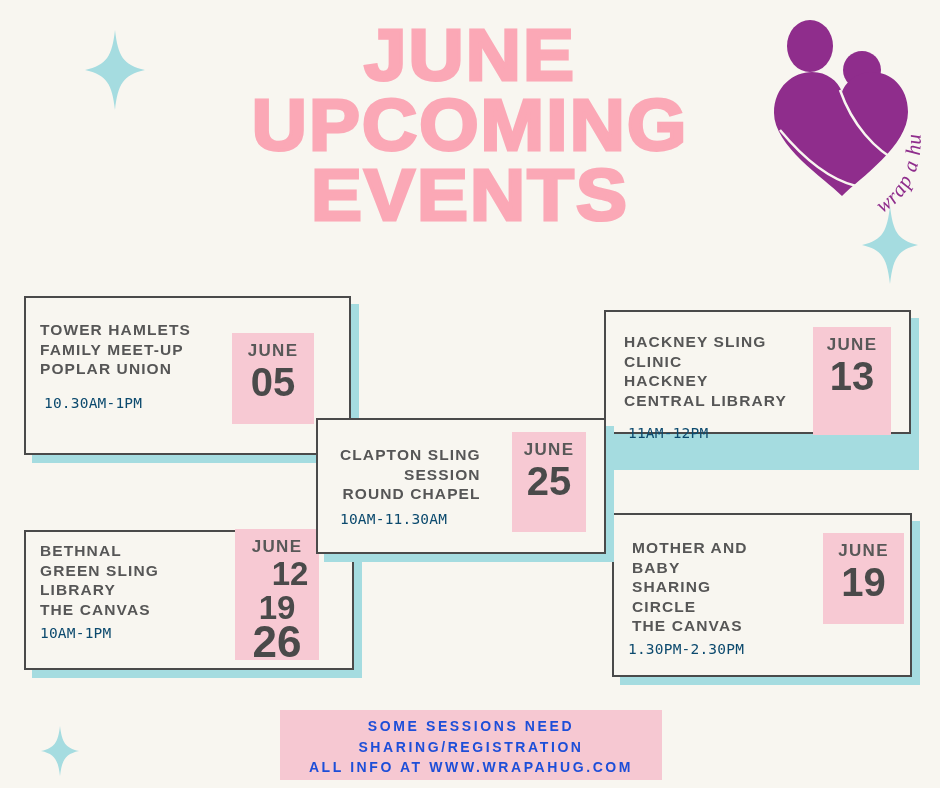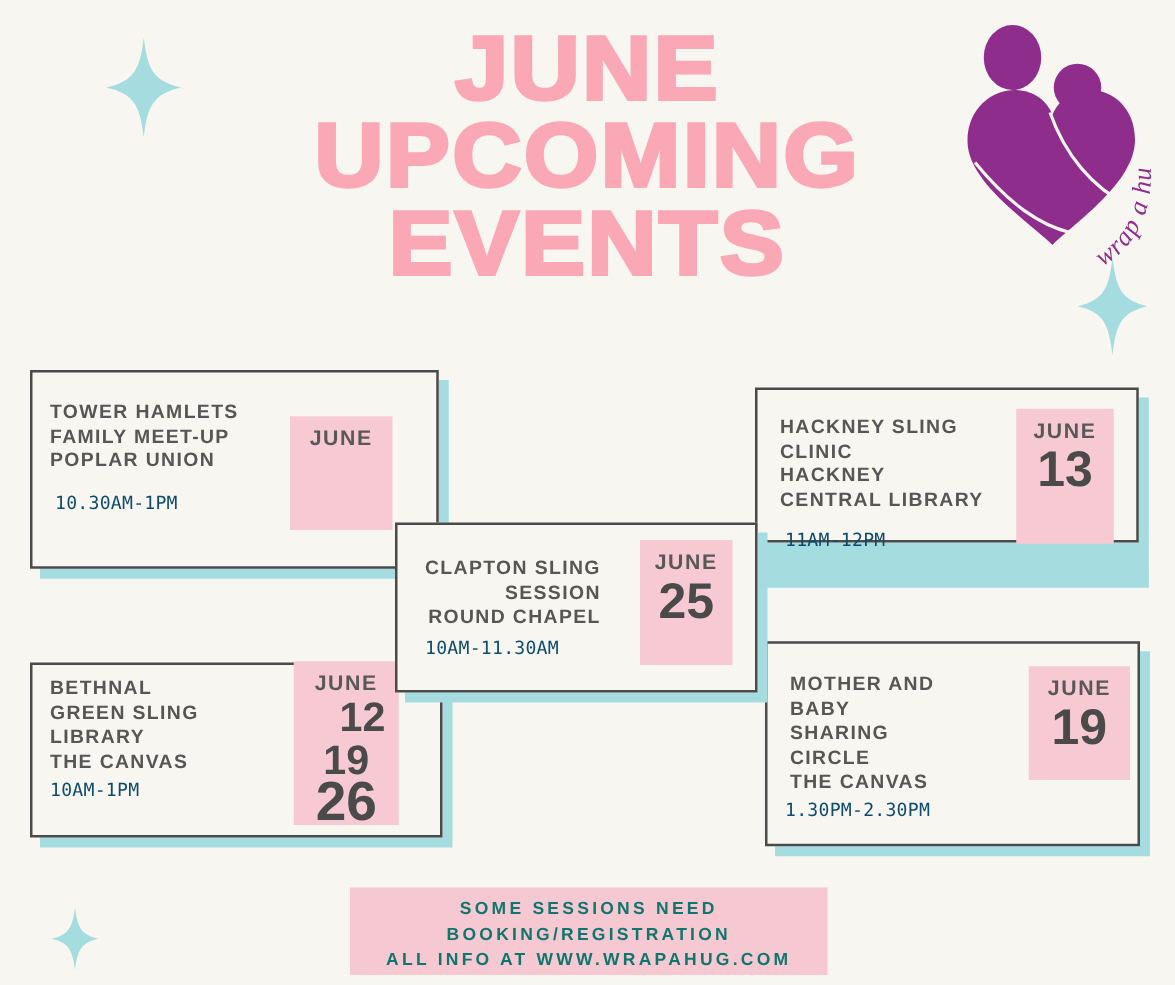--- a/index.html
+++ b/index.html
@@ -103,21 +103,21 @@
     position:absolute;
     left:280px;top:710px;width:382px;height:70px;
     background:#F6C8D2;
     text-align:center;
     box-sizing:border-box;
     padding-top:6px;
     z-index:6;
   }
   .footer-line{
     display:block;
-    color:#0f766e;
+    color:#1d4ed8;
     font-weight:bold;
     font-size:14px;
     letter-spacing:2.6px;
     line-height:20.5px;
     white-space:nowrap;
   }
 </style>
 </head>
 <body>
 
@@ -173,20 +173,21 @@
   <div class="card" style="left:24px;top:296px;width:327px;height:159px;z-index:3;">
     <div class="card-inner">
       <div class="venue" style="left:14px;top:22px;">TOWER HAMLETS
 FAMILY MEET-UP
 POPLAR UNION</div>
       <div class="time" style="left:18px;top:97px;">10.30AM-1PM</div>
     </div>
   </div>
   <div class="badge" style="left:232px;top:333px;width:82px;height:91px;">
     <span class="badge-month">JUNE</span>
+    <span class="badge-day">05</span>
   </div>
 
   <div class="card-shadow" style="left:612px;top:318px;width:307px;height:152px;"></div>
   <div class="card-shadow" style="left:586px;top:455px;width:333px;height:15px;"></div>
   <div class="card" style="left:604px;top:310px;width:307px;height:124px;z-index:3;">
     <div class="card-inner">
       <div class="venue" style="left:18px;top:20px;">HACKNEY SLING
 CLINIC
 HACKNEY
 CENTRAL LIBRARY</div>
@@ -240,17 +241,17 @@
       <div class="time" style="left:22px;top:91px;">10AM-11.30AM</div>
     </div>
   </div>
   <div class="badge" style="left:512px;top:432px;width:74px;height:100px;z-index:8;">
     <span class="badge-month">JUNE</span>
     <span class="badge-day">25</span>
   </div>
 
   <div class="footer">
     <span class="footer-line">SOME SESSIONS NEED</span>
-    <span class="footer-line">BOOKING/REGISTRATION</span>
+    <span class="footer-line">SHARING/REGISTRATION</span>
     <span class="footer-line">ALL INFO AT WWW.WRAPAHUG.COM</span>
   </div>
 
 </div>
 
 </body></html>

